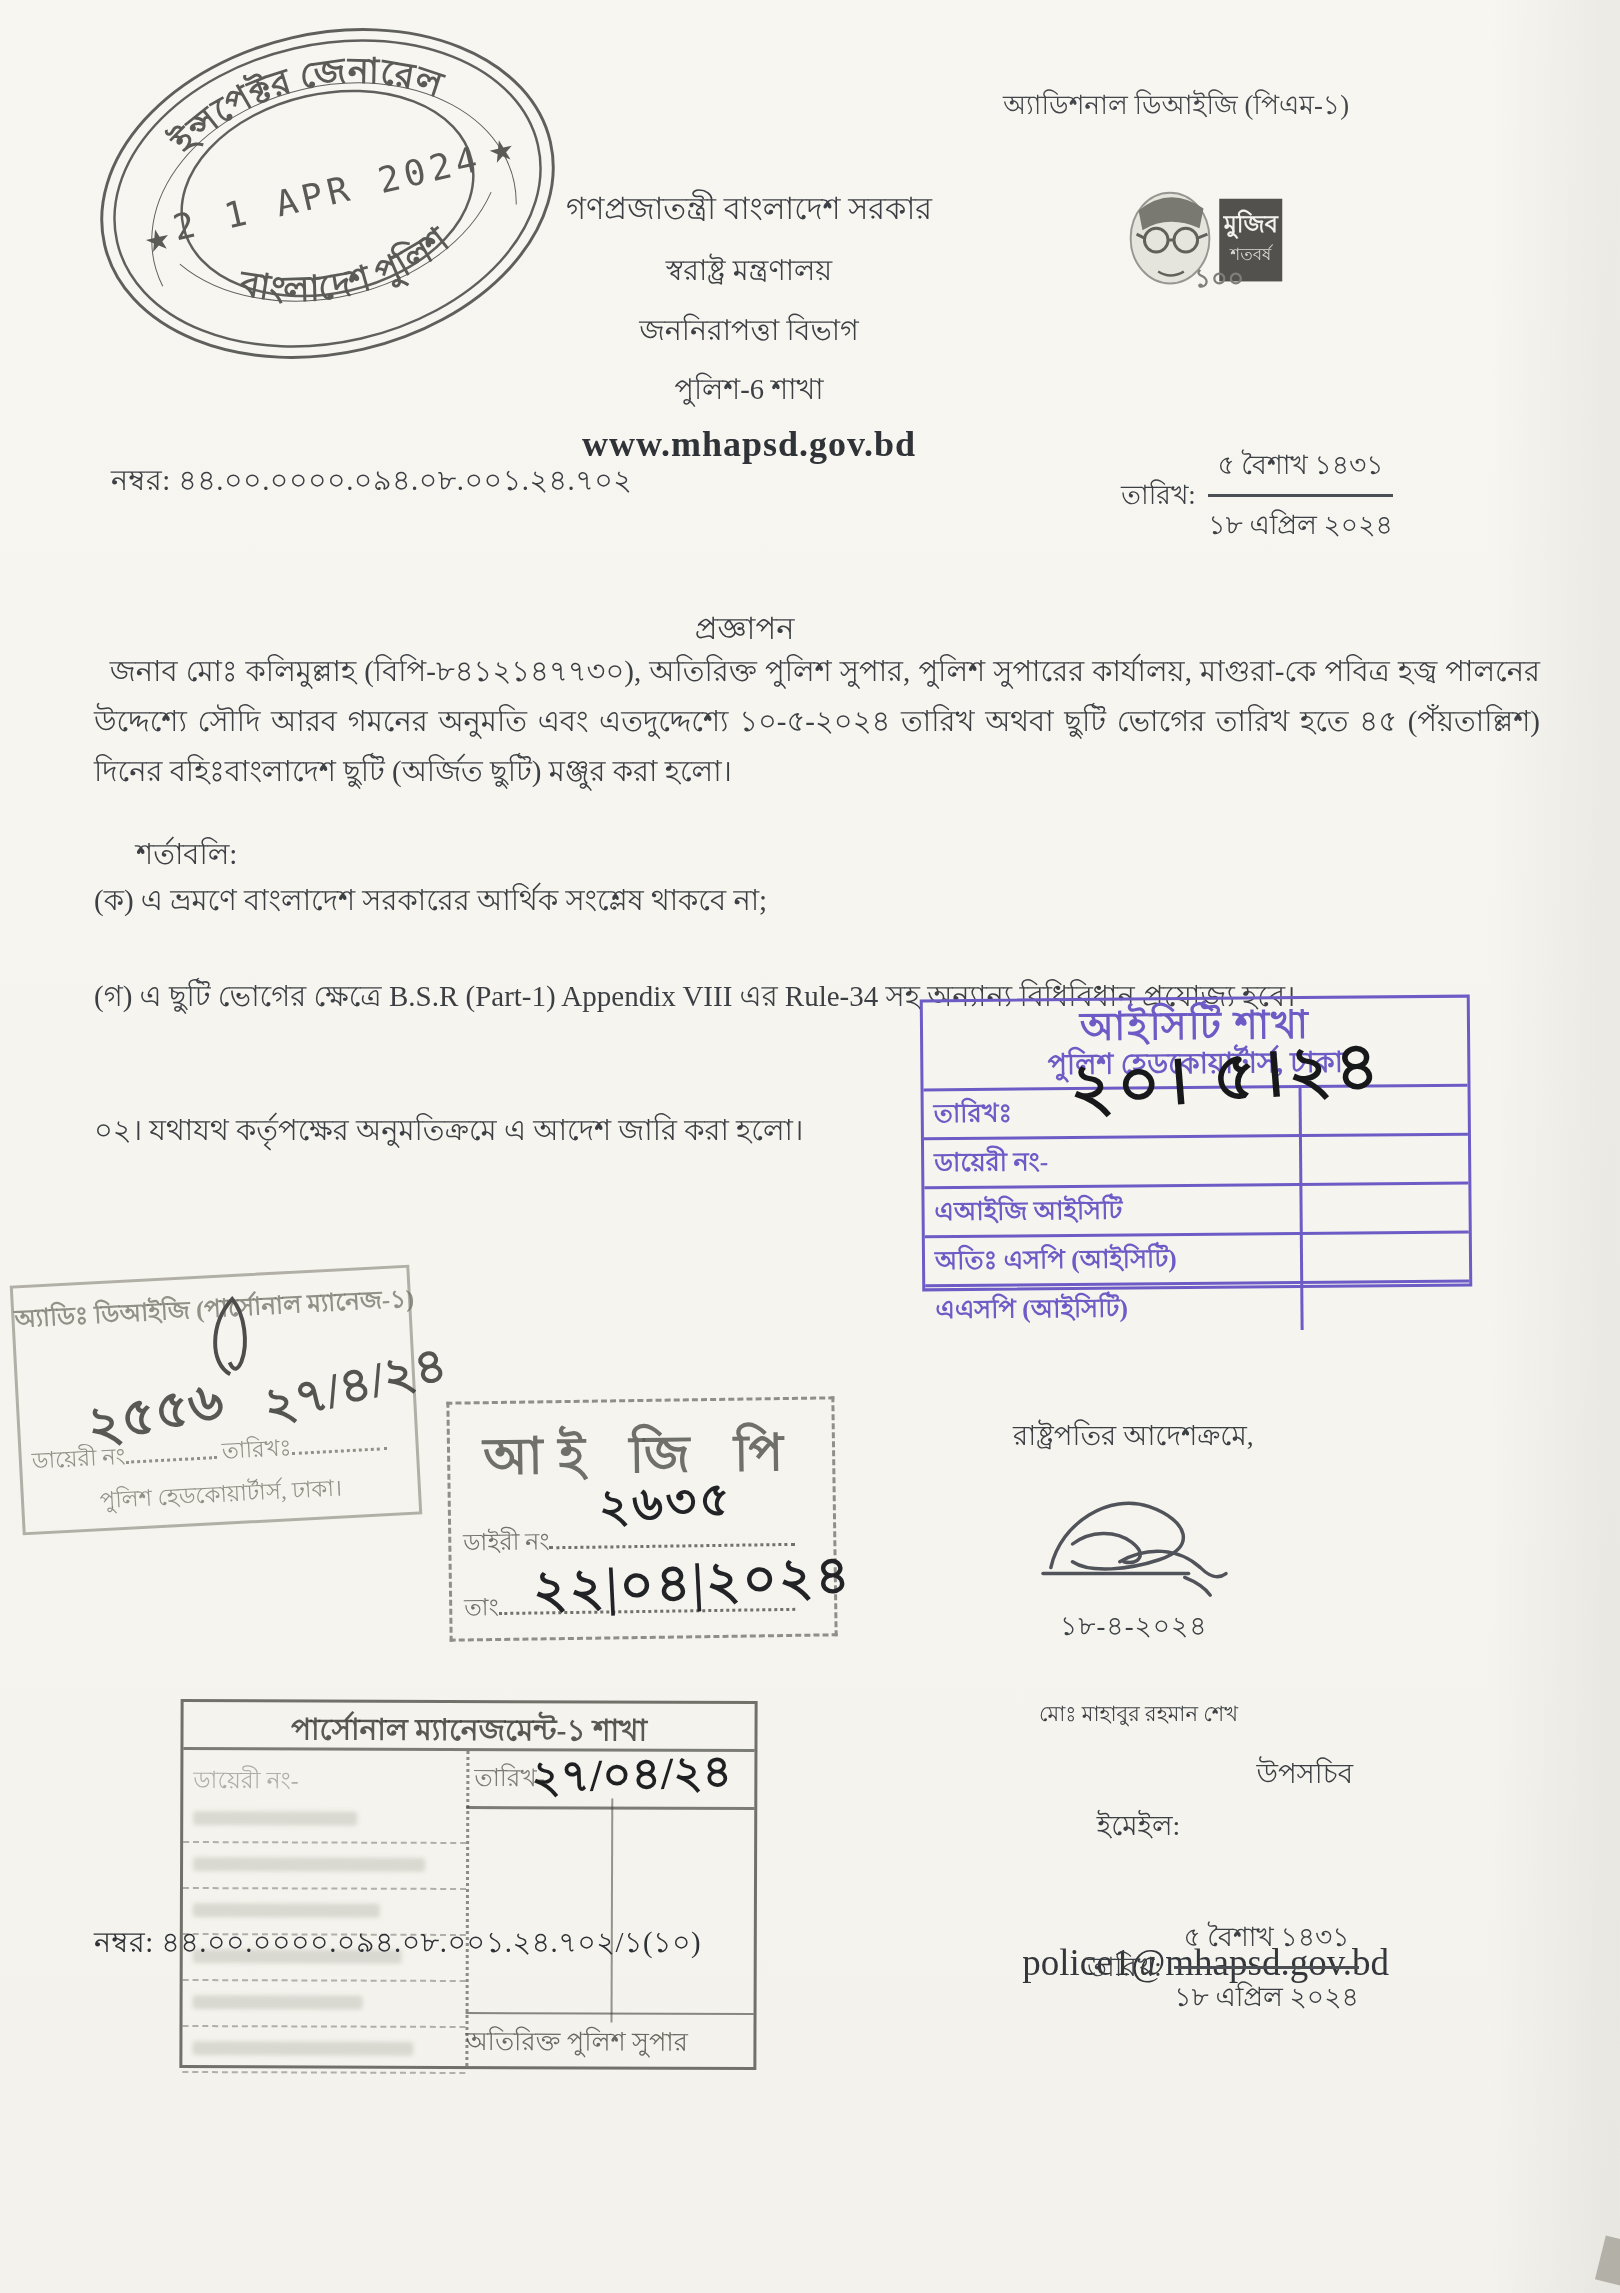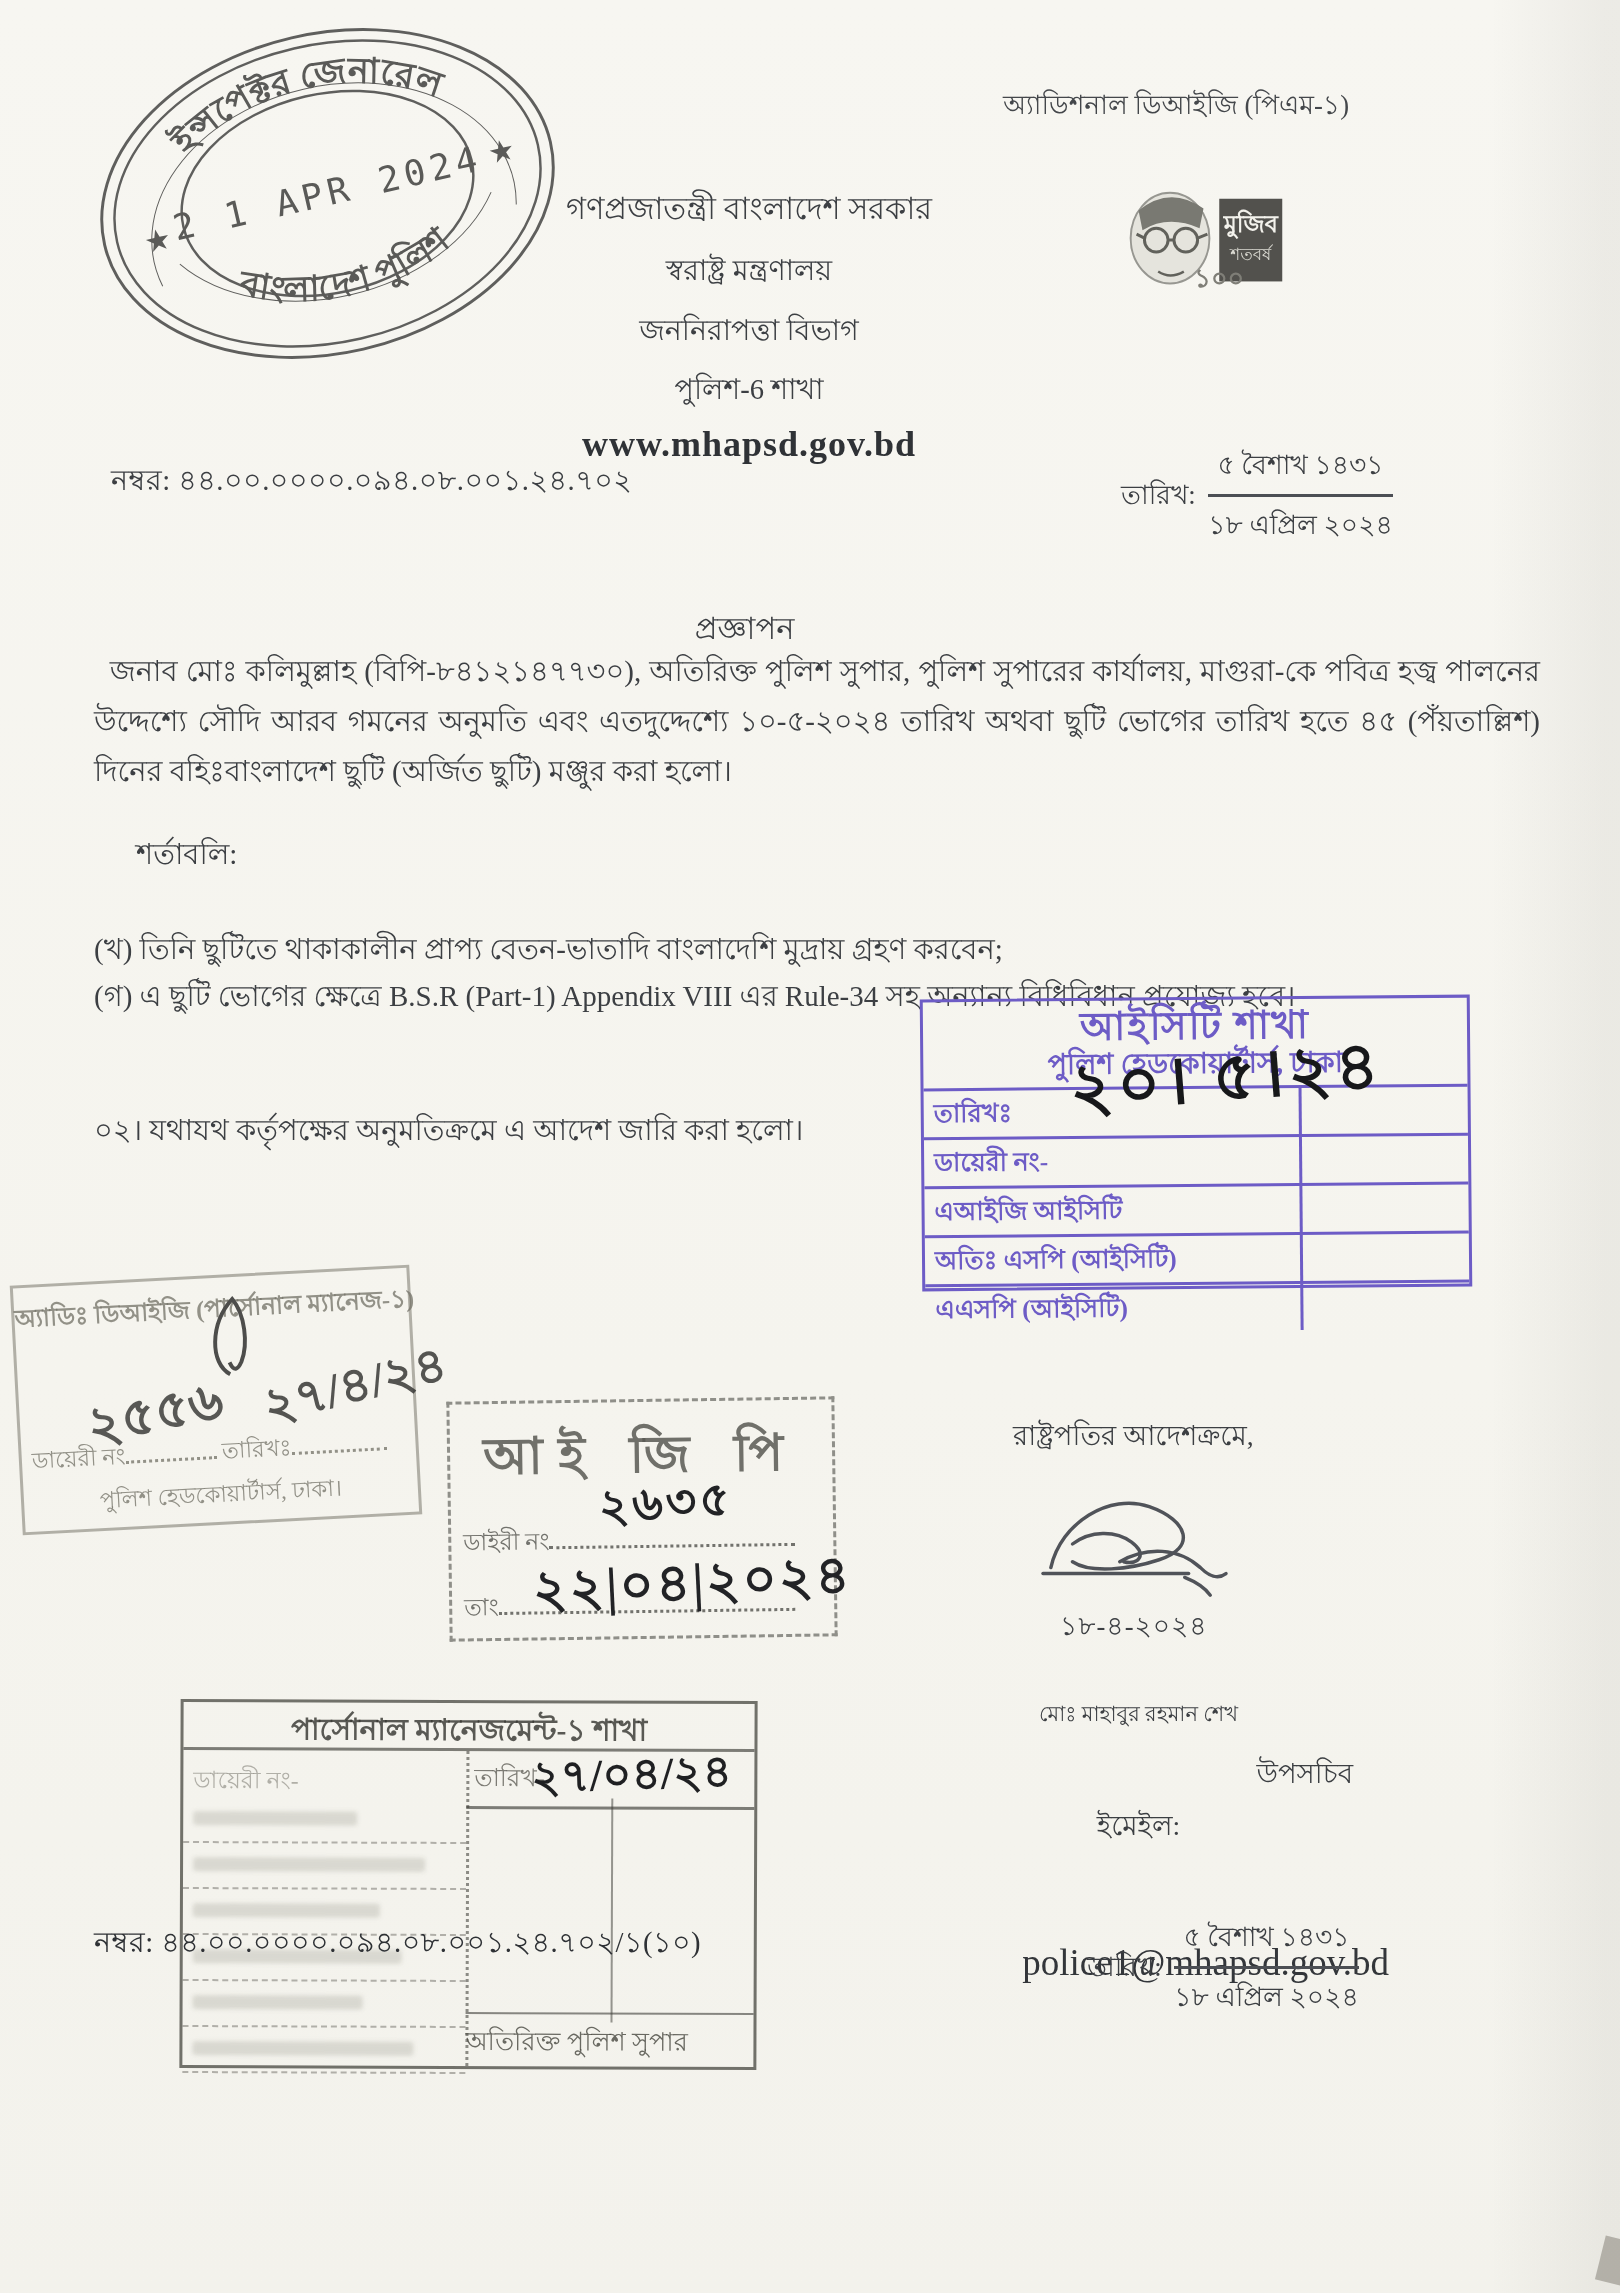--- a/index.html
+++ b/index.html
@@ -176,21 +176,21 @@
     <span>তারিখ:</span>
     <span class="stack">
       <span class="top">৫ বৈশাখ ১৪৩১</span>
       <span class="bot">১৮ এপ্রিল ২০২৪</span>
     </span>
   </div>
 
   <div class="abs title bn">প্রজ্ঞাপন</div>
   <div class="abs body-para bn">জনাব মোঃ কলিমুল্লাহ (বিপি-৮৪১২১৪৭৭৩০), অতিরিক্ত পুলিশ সুপার, পুলিশ সুপারের কার্যালয়, মাগুরা-কে পবিত্র হজ্ব পালনের উদ্দেশ্যে সৌদি আরব গমনের অনুমতি এবং এতদুদ্দেশ্যে ১০-৫-২০২৪ তারিখ অথবা ছুটি ভোগের তারিখ হতে ৪৫ (পঁয়তাল্লিশ) দিনের বহিঃবাংলাদেশ ছুটি (অর্জিত ছুটি) মঞ্জুর করা হলো।</div>
   <div class="abs cond-label bn">শর্তাবলি:</div>
-  <div class="abs cond k2 bn">(খ) তিনি ছুটিতে থাকাকালীন প্রাপ্য বেতন-ভাতাদি বাংলাদেশি মুদ্রায় গ্রহণ করবেন;</div>
+  <div class="abs cond k1 bn">(ক) এ ভ্রমণে বাংলাদেশ সরকারের আর্থিক সংশ্লেষ থাকবে না;</div>
   <div class="abs cond k3 bn">(গ) এ ছুটি ভোগের ক্ষেত্রে B.S.R (Part-1) Appendix VIII এর  Rule-34 সহ  অন্যান্য বিধিবিধান প্রযোজ্য হবে।</div>
   <div class="abs closing bn">০২। যথাযথ কর্তৃপক্ষের অনুমতিক্রমে এ আদেশ জারি করা হলো।</div>
 
   <div class="abs ict">
     <div class="ict-head">
       <div class="t1 bn">আইসিটি শাখা</div>
       <div class="t2 bn">পুলিশ হেডকোয়ার্টার্স, ঢাকা</div>
     </div>
     <div class="ict-rows">
       <div class="ict-row">

